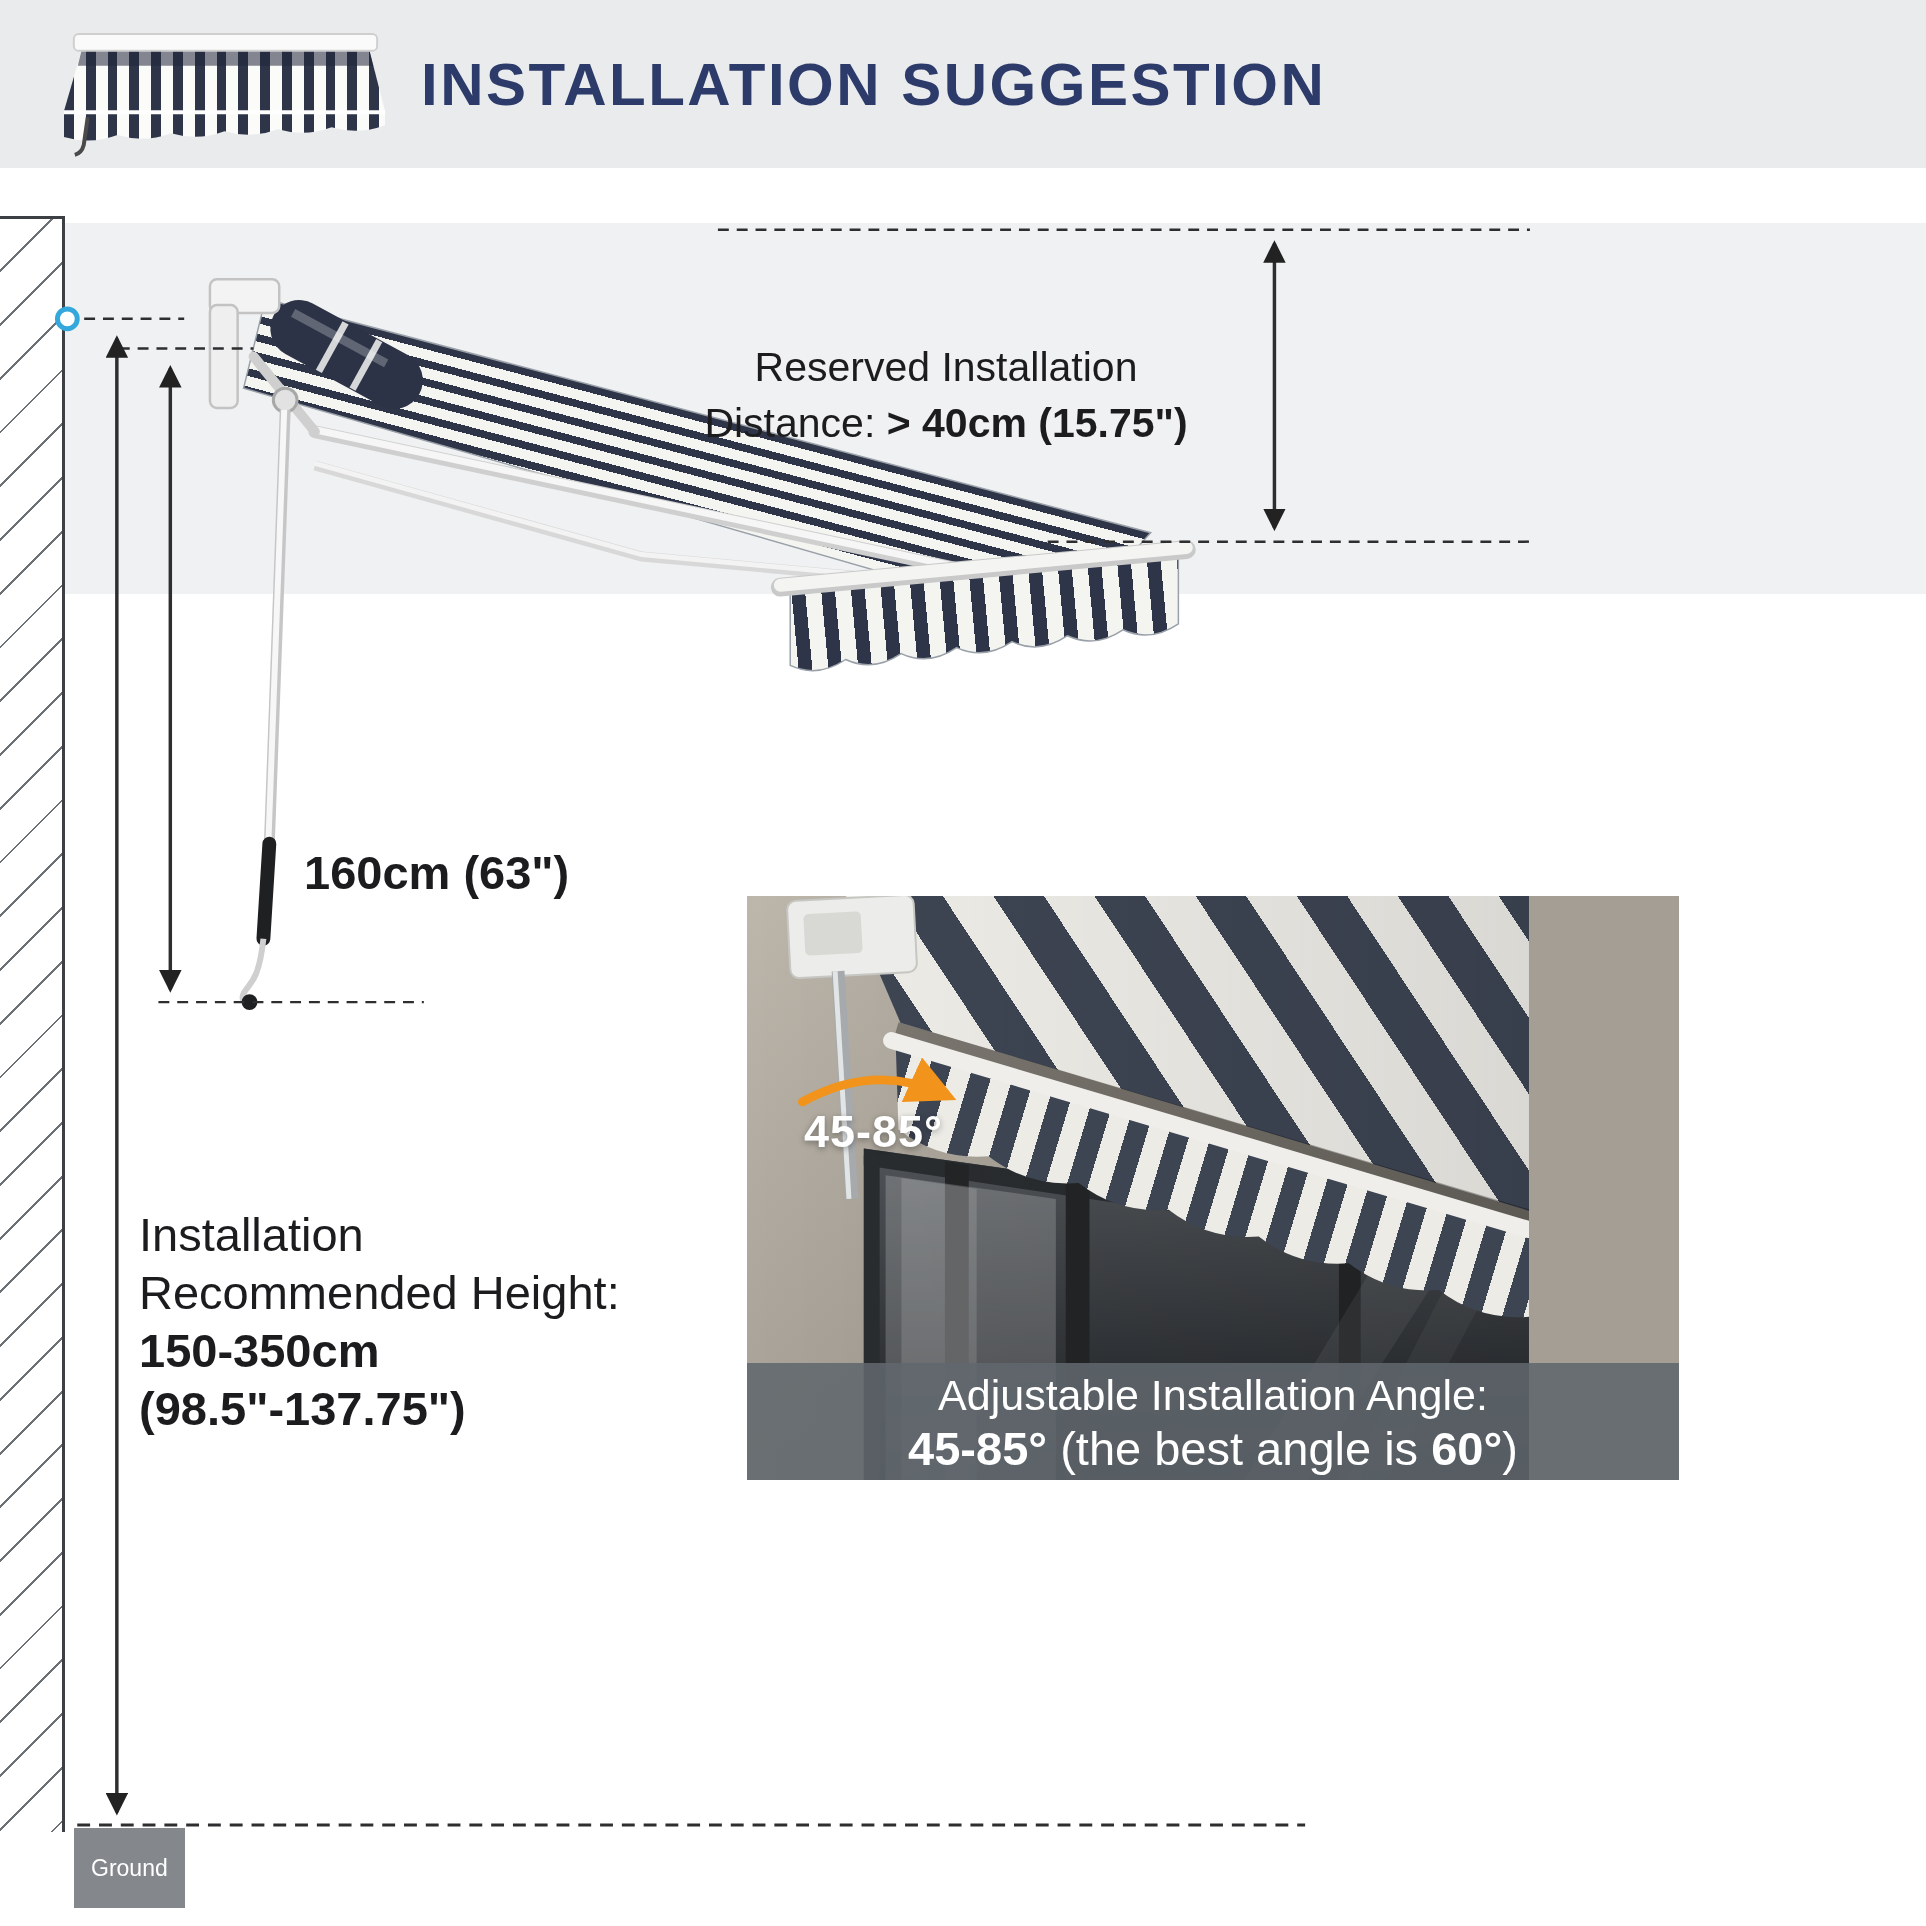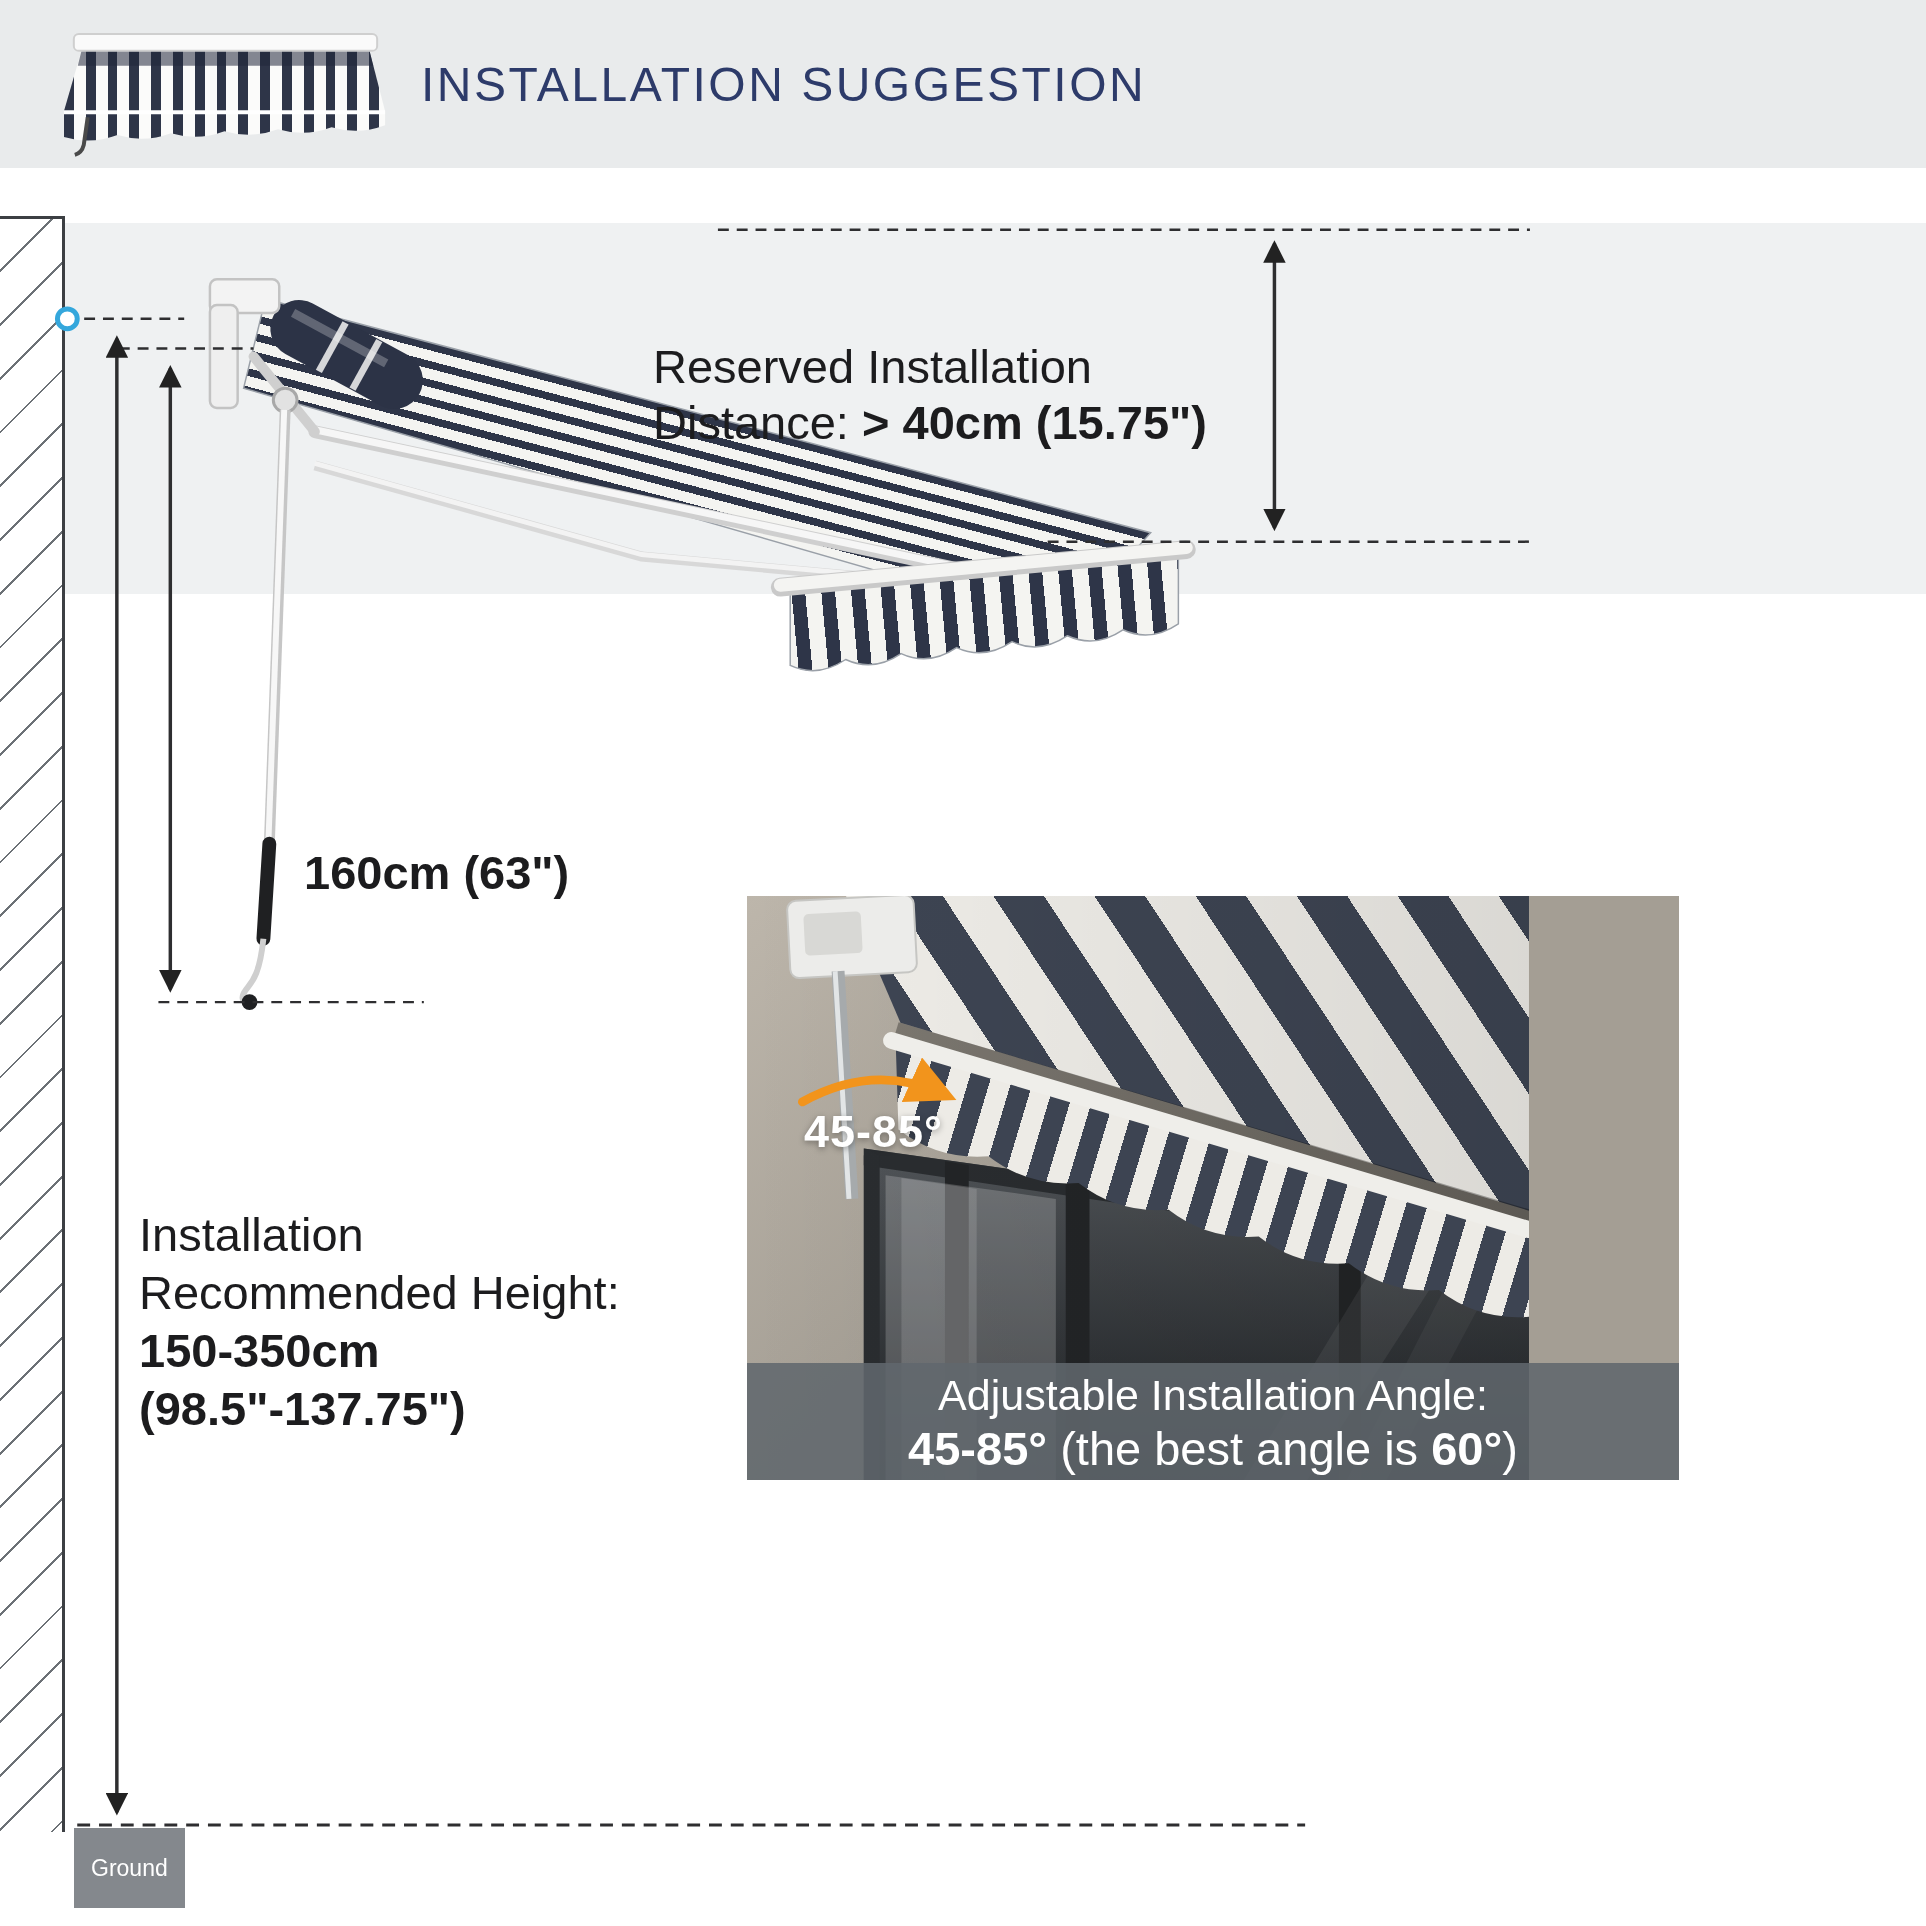--- a/index.html
+++ b/index.html
@@ -2,33 +2,33 @@
 <html><head>
 <meta charset="utf-8">
 <style>
   *{margin:0;padding:0;box-sizing:border-box}
   html,body{background:#fff}
   body{font-family:"Liberation Sans",sans-serif;color:#1c1c1e}
   .page{position:relative;width:1927px;height:1927px;background:#fff;overflow:hidden}
 
   .banner{position:absolute;top:0;left:0;width:1927px;height:168px;background:#e9ebec}
   .banner-title{position:absolute;left:421px;top:50%;transform:translateY(-50%);
-    font-size:48px;font-weight:400;letter-spacing:2.5px;color:#2d3b6a;white-space:nowrap}
+    font-size:60px;font-weight:700;letter-spacing:2.5px;color:#2d3b6a;white-space:nowrap}
   .banner-thumb{position:absolute;left:54px;top:20px}
 
   .gray-band{position:absolute;left:65px;top:223px;width:1861px;height:371px;background:#eff1f2}
 
   .wall{position:absolute;left:0;top:216px;width:65px;height:1616px;background-color:#fff;
     background-image:repeating-linear-gradient(135deg,rgba(255,255,255,0) 0 36px,#6c7176 36px 38px);
     border-top:3px solid #3c3f43;border-right:3px solid #3c3f43}
 
   .diagram-svg{position:absolute;left:0;top:0}
 
   .txt{position:absolute;color:#1c1c1e}
-  .reserved{left:653px;top:339px;width:634px;font-size:47px;line-height:56px}
+  .reserved{left:629px;top:339px;width:634px;text-align:center;font-size:41px;line-height:56px}
   .crank-label{left:304px;top:844px;font-size:47px;line-height:57px}
   .height-label{left:139px;top:1206px;font-size:47px;line-height:58px}
   .bold{font-weight:700}
 
   .ground-label{position:absolute;left:74px;top:1828px;background:#84888d;color:#fff;
     font-size:23px;padding:23px 17px;line-height:34px}
 
   .inset{position:absolute;left:747px;top:896px;width:932px;height:584px;overflow:hidden;background:#a49e94}
   .inset-caption{position:absolute;left:0;bottom:0;width:100%;height:117px;background:rgba(96,103,109,.87);
     color:#fff;display:flex;flex-direction:column;justify-content:center;gap:3px;text-align:center}

